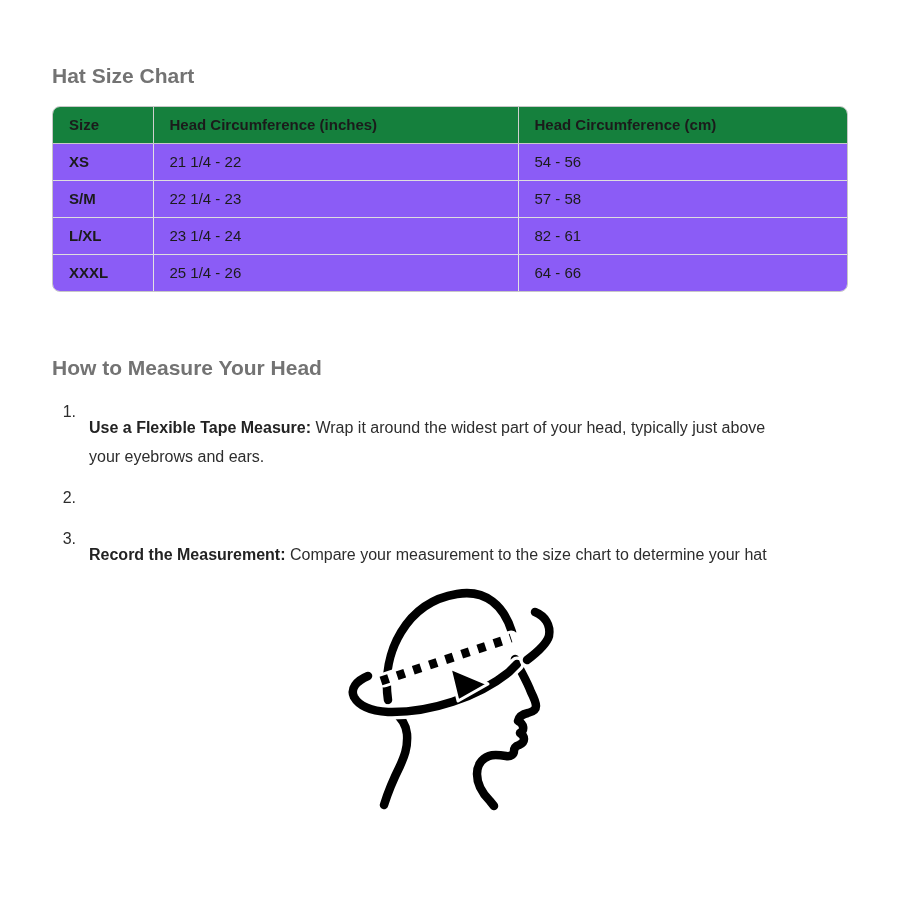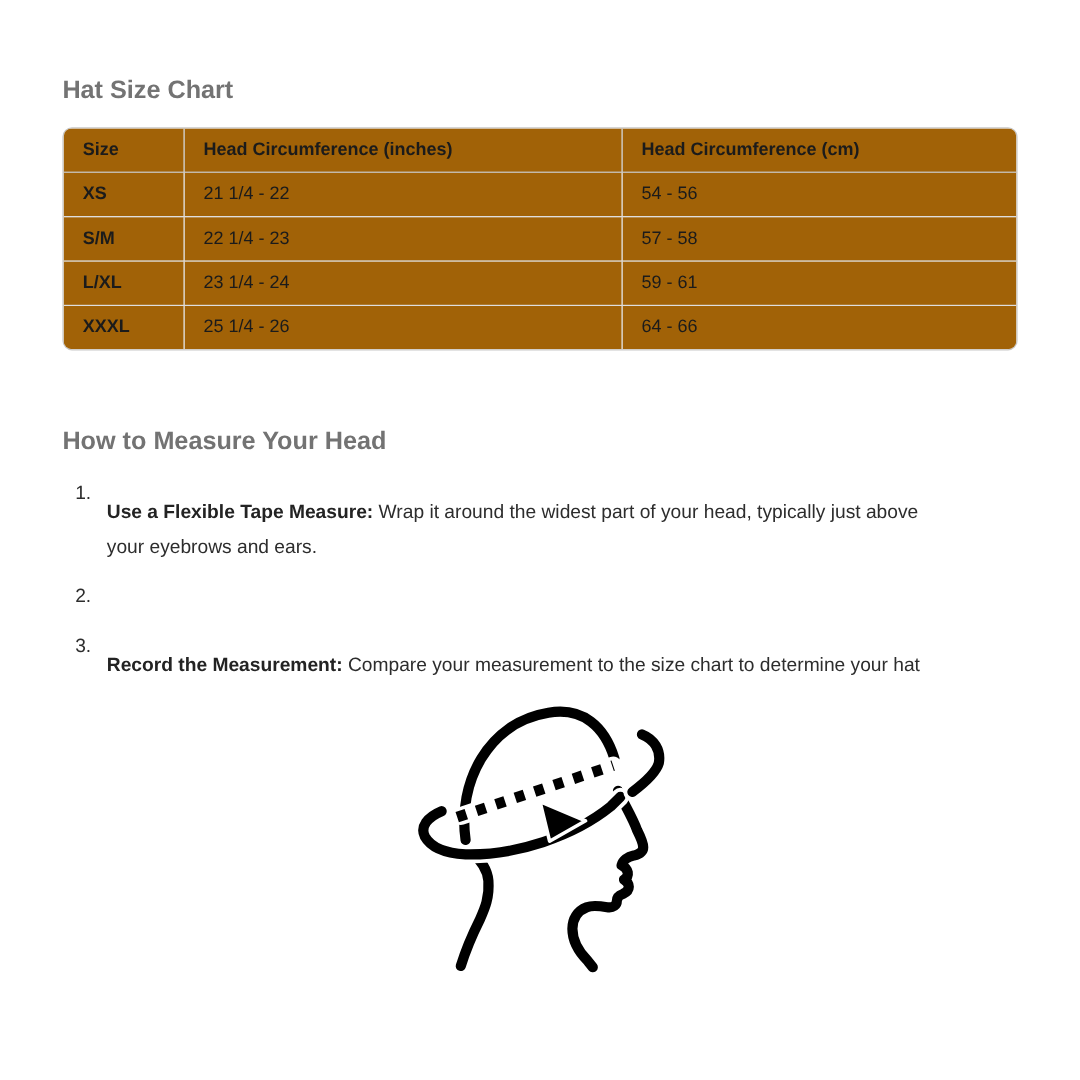--- a/index.html
+++ b/index.html
@@ -23,32 +23,32 @@
   .table-wrap {
     margin-top:16px;
     border:1px solid #c7c7c7;
     border-radius:8px;
     overflow:hidden;
     background:#fff;
   }
   table { width:100%; border-collapse:collapse; font-size:15px; color:#1b1b1b; }
   col.c1 { width:100px; } col.c2 { width:365px; } col.c3 { width:auto; }
   th {
-    background:#a16207;
+    background:#15803d;
     text-align:left; font-weight:700;
     padding:8px 16px; line-height:20px;
     border-bottom:1px solid #c9c9c9;
     border-right:1px solid #cfcfcf;
   }
   th:last-child { border-right:none; }
   td {
     padding:8px 16px; line-height:20px;
     border-bottom:1px solid #dedede;
     border-right:1px solid #e2e2e2;
-    background:#a16207;
+    background:#8b5cf6;
   }
   td:last-child { border-right:none; }
   tr:last-child td { border-bottom:none; }
   td.size-col { font-weight:700; }
 
   
   ol.steps { margin:15px 0 0 0; padding:0; list-style:none; font-size:16px; color:#2d2d2d; }
   ol.steps li {
     display:flex;
     margin-bottom:12px;
@@ -90,21 +90,21 @@
           <td>54 - 56</td>
         </tr>
         <tr>
           <td class="size-col">S/M</td>
           <td>22 1/4 - 23</td>
           <td>57 - 58</td>
         </tr>
         <tr>
           <td class="size-col">L/XL</td>
           <td>23 1/4 - 24</td>
-          <td>59 - 61</td>
+          <td>82 - 61</td>
         </tr>
         <tr>
           <td class="size-col">XXXL</td>
           <td>25 1/4 - 26</td>
           <td>64 - 66</td>
         </tr>
       </tbody>
     </table>
   </div>
 

